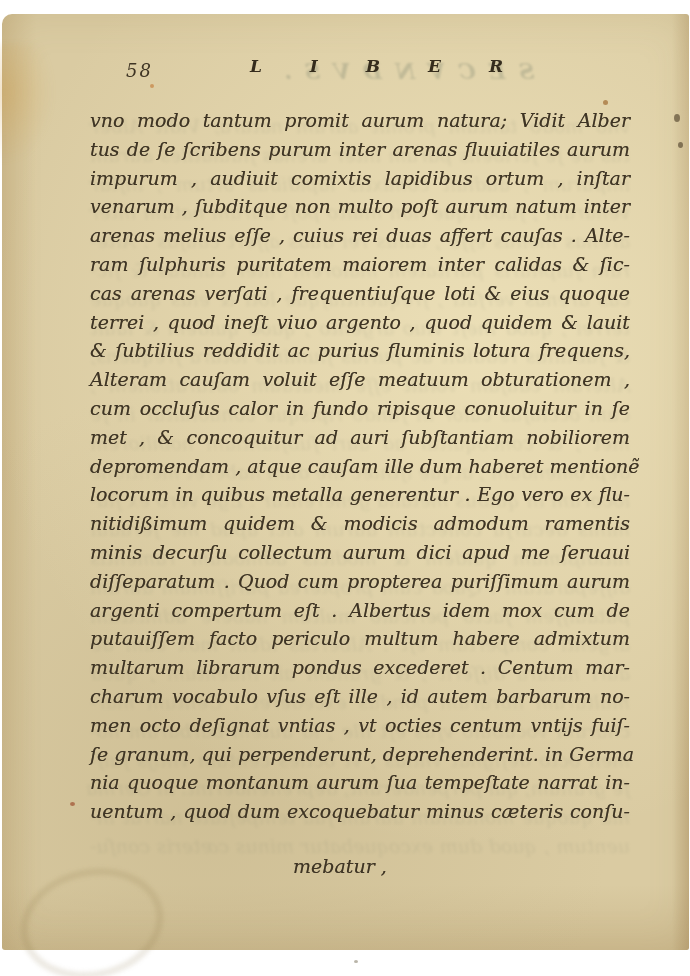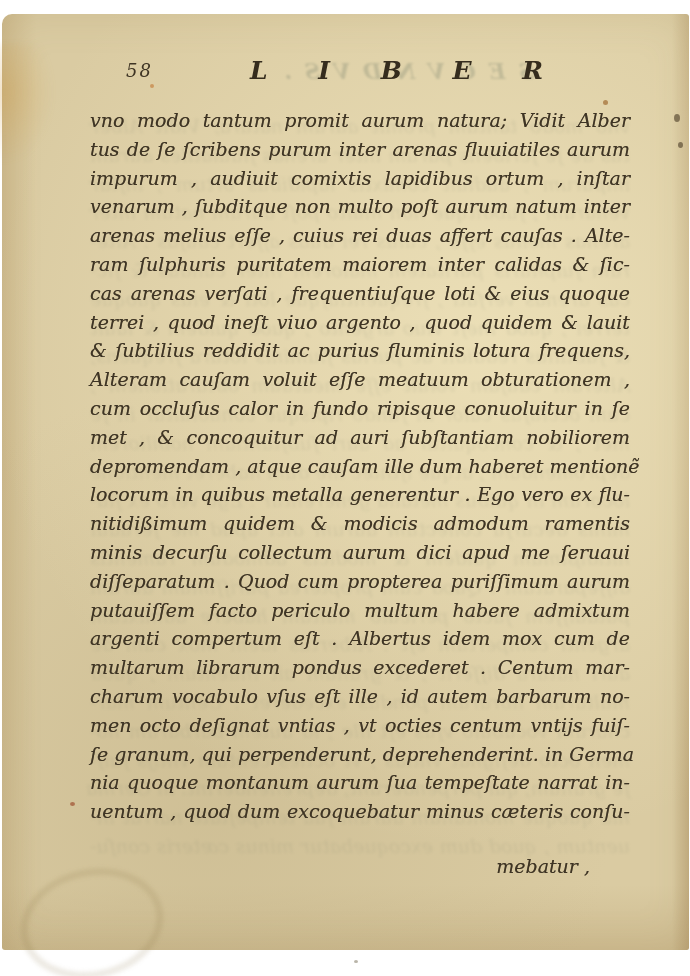--- a/index.html
+++ b/index.html
@@ -26,21 +26,21 @@
   }
 
   
   .pagenum{
     position:absolute; left:124px; top:46px;
     font-style:italic; font-size:18px; color:#3e3424;
     letter-spacing:2px;
   }
   .running-header{
     position:absolute; left:248px; top:42px;
-    font-style:italic; font-weight:bold; font-size:25px;
+    font-style:italic; font-weight:bold; font-size:17px;
     letter-spacing:16px; word-spacing:10px;
     color:#352c1d; white-space:nowrap;
   }
   .ghost-header{
     position:absolute; left:236px; top:44px; width:330px;
     font-style:italic; font-weight:bold; font-size:22px;
     letter-spacing:13px; color:#77806b;
     transform:scaleX(-1); filter:blur(1px); opacity:.30;
     white-space:nowrap; text-align:center;
   }
@@ -63,21 +63,21 @@
     font-style:italic; font-size:19px; line-height:28.8px;
     color:#6e7560;
     transform:scaleX(-1); filter:blur(1.6px); opacity:.12;
     pointer-events:none;
   }
   .ghost-body .line{ text-align:justify; text-align-last:justify; white-space:nowrap; height:28.8px; }
 
   .catchword{
     position:absolute; left:88px; top:841px; width:540px;
     font-style:italic; font-size:19px; color:#3e3424;
-    text-align:right; padding-right:40px; box-sizing:border-box;
+    text-align:center; padding-right:40px; box-sizing:border-box;
     text-shadow:0 0 .5px rgba(62,52,36,.55);
   }
 
   
   .stain-ring{
     position:absolute; left:18px; top:855px; width:130px; height:95px;
     border:7px solid rgba(130,105,60,.14); border-radius:50%;
     transform:rotate(-12deg);
     filter:blur(2px);
   }
@@ -153,22 +153,22 @@
         <div class="line">terrei , quod ineſt viuo argento , quod quidem &amp; lauit</div>
         <div class="line">&amp; ſubtilius reddidit ac purius fluminis lotura frequens,</div>
         <div class="line">Alteram cauſam voluit eſſe meatuum obturationem ,</div>
         <div class="line">cum occluſus calor in fundo ripisque conuoluitur in ſe</div>
         <div class="line">met , &amp; concoquitur ad auri ſubſtantiam nobiliorem</div>
         <div class="line">depromendam , atque cauſam ille dum haberet mentionẽ</div>
         <div class="line">locorum in quibus metalla generentur . Ego vero ex flu-</div>
         <div class="line">nitidißimum quidem &amp; modicis admodum ramentis</div>
         <div class="line">minis decurſu collectum aurum dici apud me ſeruaui</div>
         <div class="line">diſſeparatum . Quod cum propterea puriſſimum aurum</div>
+        <div class="line">argenti compertum eſt . Albertus idem mox cum de</div>
         <div class="line">putauiſſem facto periculo multum habere admixtum</div>
-        <div class="line">argenti compertum eſt . Albertus idem mox cum de</div>
         <div class="line">multarum librarum pondus excederet . Centum mar-</div>
         <div class="line">charum vocabulo vſus eſt ille , id autem barbarum no-</div>
         <div class="line">men octo deſignat vntias , vt octies centum vntijs fuiſ-</div>
         <div class="line">ſe granum, qui perpenderunt, deprehenderint. in Germa</div>
         <div class="line">nia quoque montanum aurum ſua tempeſtate narrat in-</div>
         <div class="line">uentum , quod dum excoquebatur minus cæteris conſu-</div>
       </div>
 
     <div class="catchword">mebatur ,</div>
   </div>

